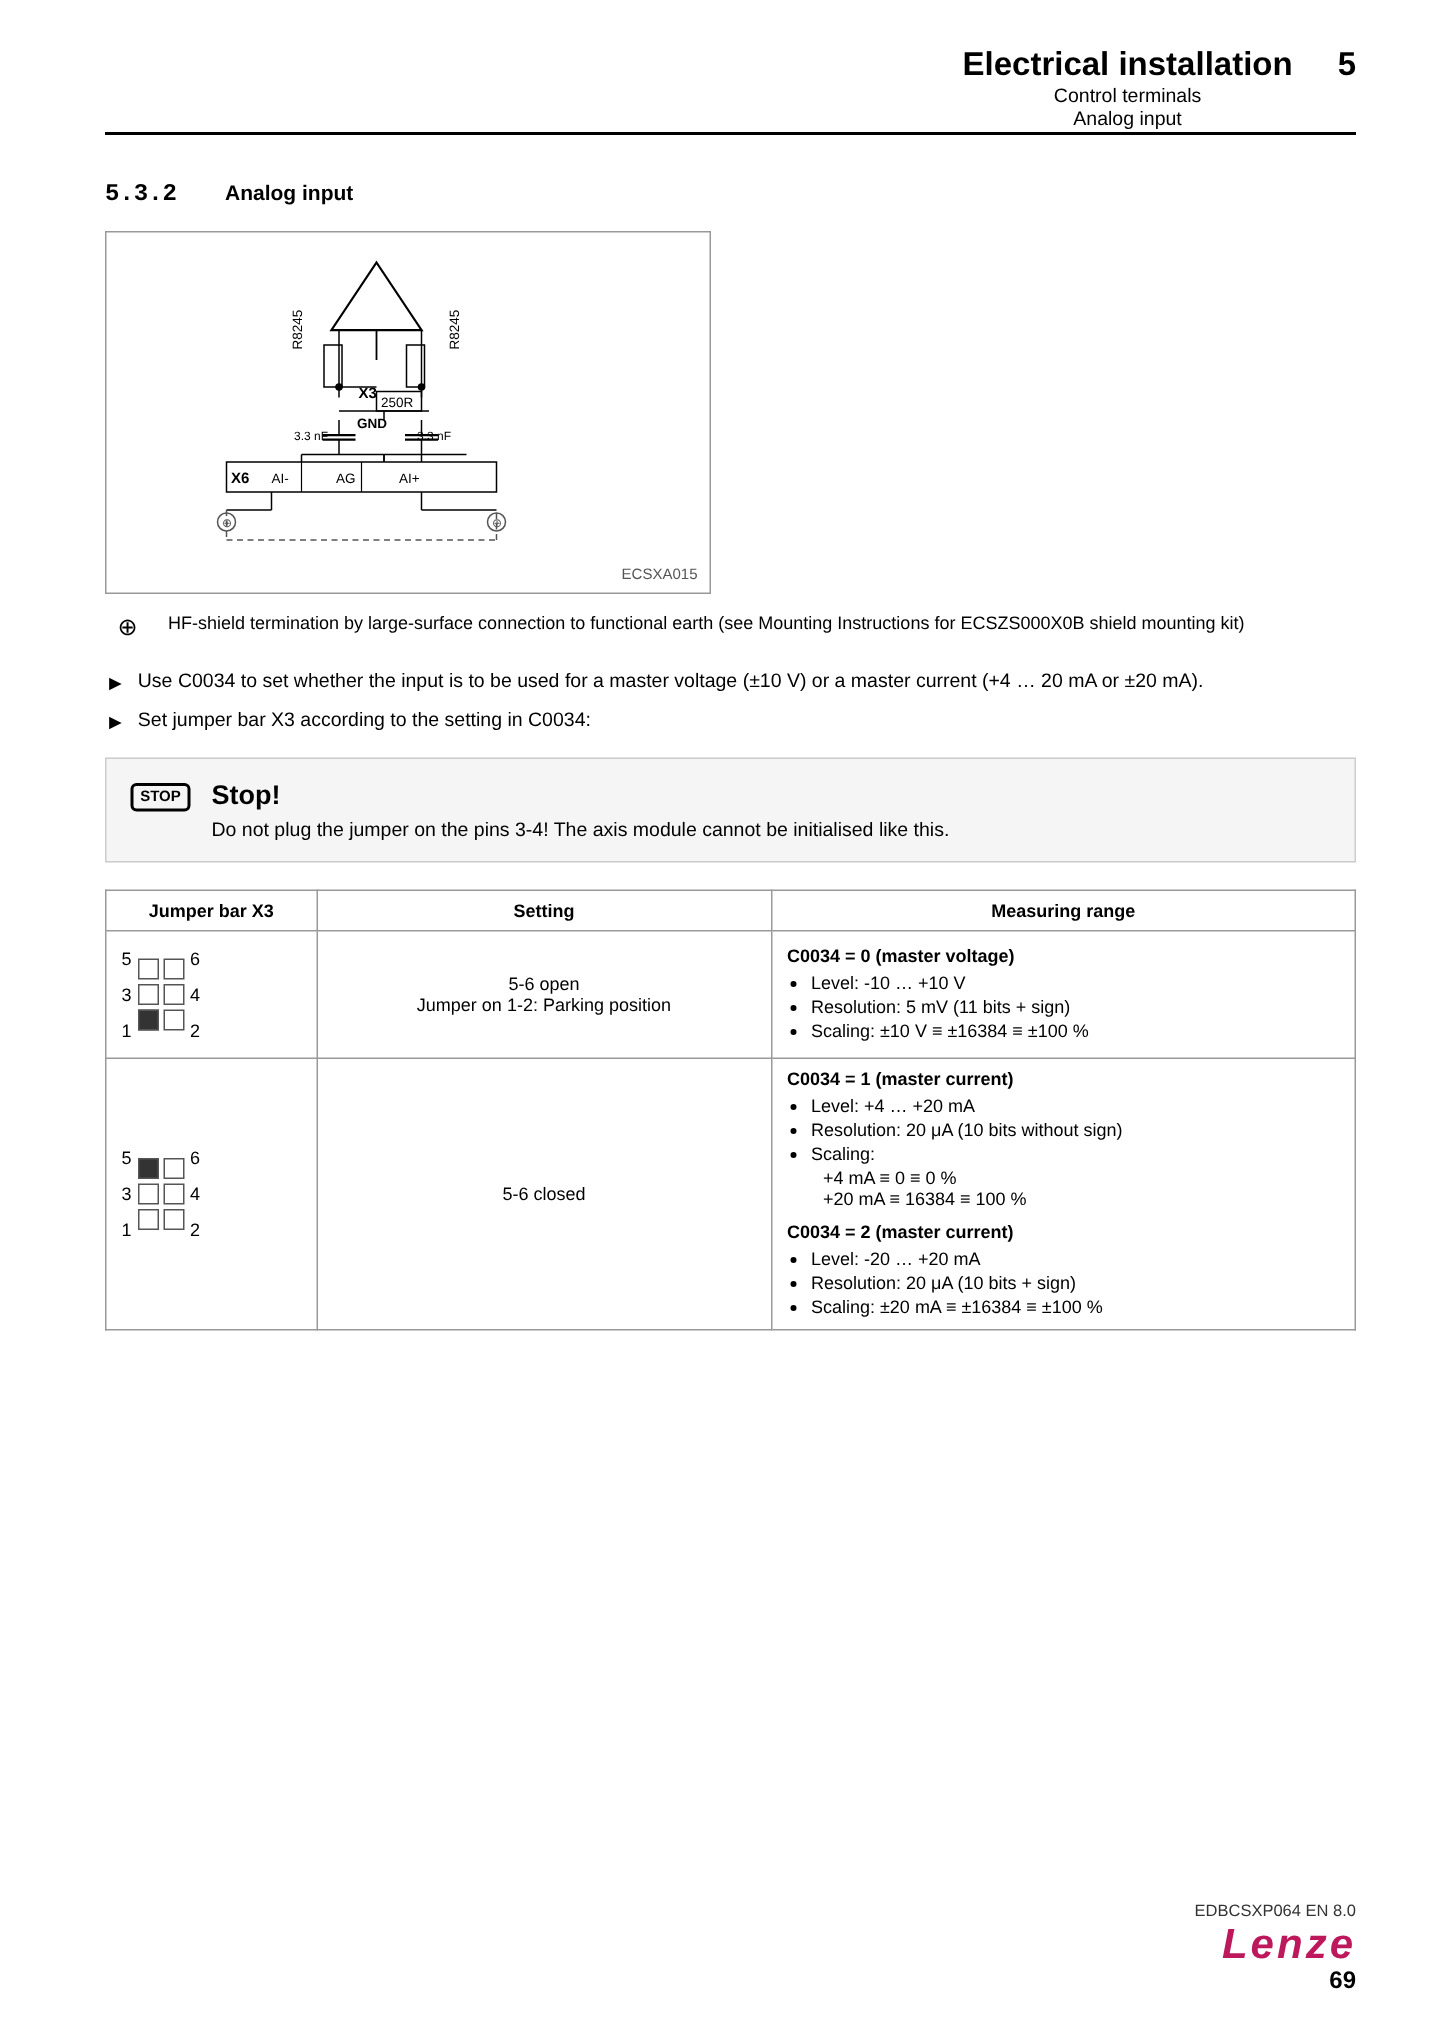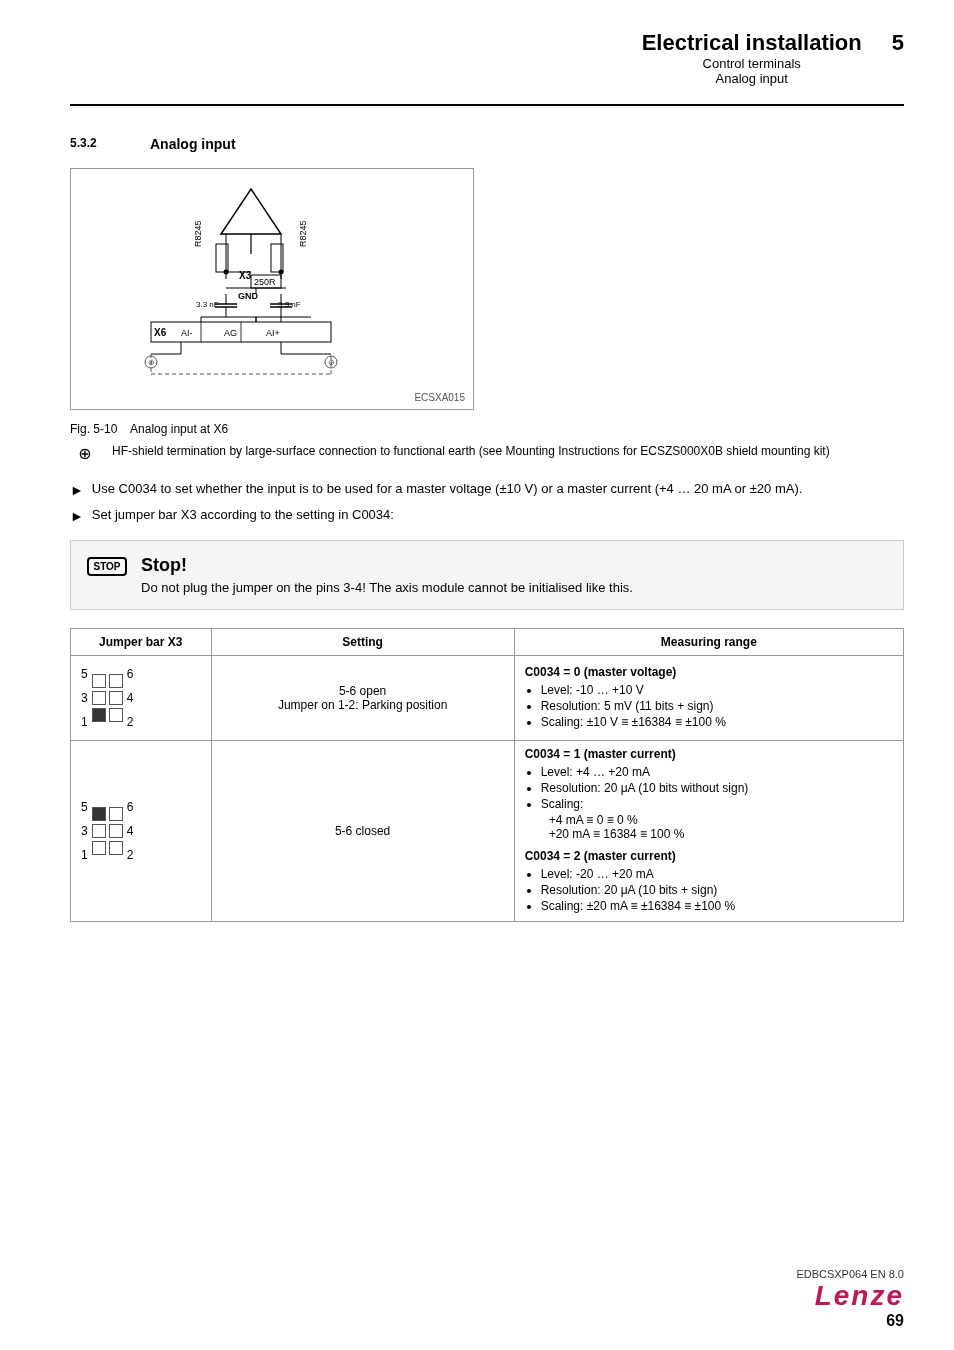--- a/index.html
+++ b/index.html
@@ -16,21 +16,21 @@
       background: #fff;
       position: relative;
       padding: 30px 50px 60px 70px;
     }
     
     .page-header {
       display: flex;
       justify-content: space-between;
       align-items: flex-start;
       border-bottom: 2px solid #000;
-      padding-bottom: 18px;
+      padding-bottom: 2px;
       margin-bottom: 30px;
     }
     .header-title-block {
       text-align: right;
     }
     .header-main-title {
       font-size: 22px;
       font-weight: bold;
     }
     .header-sub {
@@ -43,23 +43,24 @@
       margin-left: 20px;
       padding-left: 10px;
     }
     
     .section-title-row {
       display: flex;
       gap: 30px;
       margin-bottom: 16px;
     }
     .section-num {
-      font-size: 12px;
+      font-size: 16px;
       font-weight: bold;
       min-width: 50px;
+      font-family: Liberation Mono, monospace;
     }
     .section-title {
       font-size: 14px;
       font-weight: bold;
     }
     
     .diagram-box {
       border: 1px solid #999;
       margin-bottom: 12px;
       margin-left: 0;
@@ -329,24 +330,20 @@
         <text x="67" y="186" font-size="8" fill="#555">⊕</text>
 
         <circle cx="250" cy="183" r="6" fill="none" stroke="#555" stroke-width="1"></circle>
         <text x="247" y="186" font-size="8" fill="#555">⊕</text>
 
       </svg>
     </div>
     <div class="diagram-label">ECSXA015</div>
   </div>
 
-  <div class="fig-caption">
-    <span>Fig. 5-10</span>&nbsp;&nbsp;&nbsp;
-    <span>Analog input at X6</span>
-  </div>
 
   <div class="symbol-note">
     <div class="symbol-icon">⊕</div>
     <div>HF-shield termination by large-surface connection to functional earth (see Mounting Instructions for ECSZS000X0B shield mounting kit)</div>
   </div>
 
 
   <ul class="bullet-list">
     <li>
       <span class="bullet-arrow">►</span>

